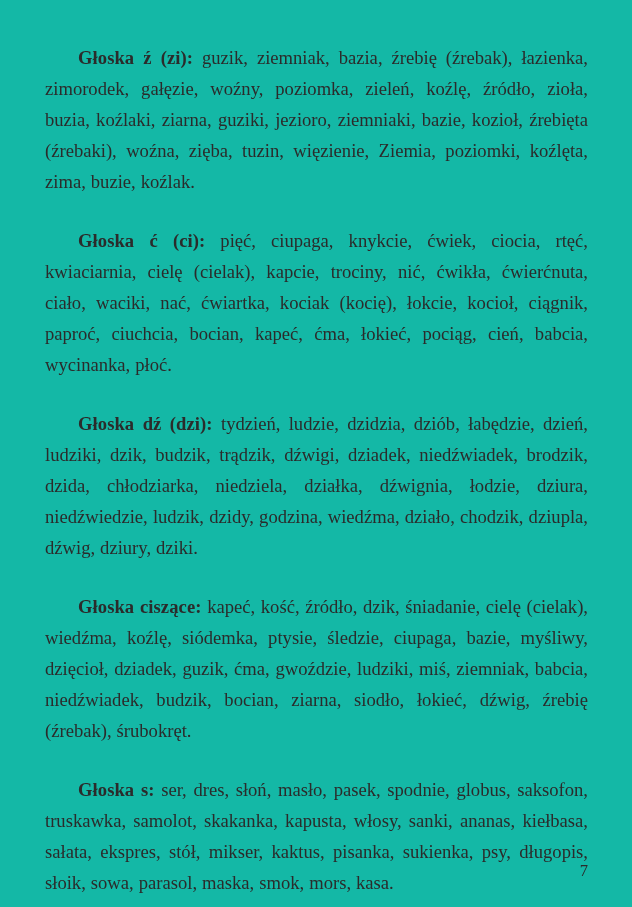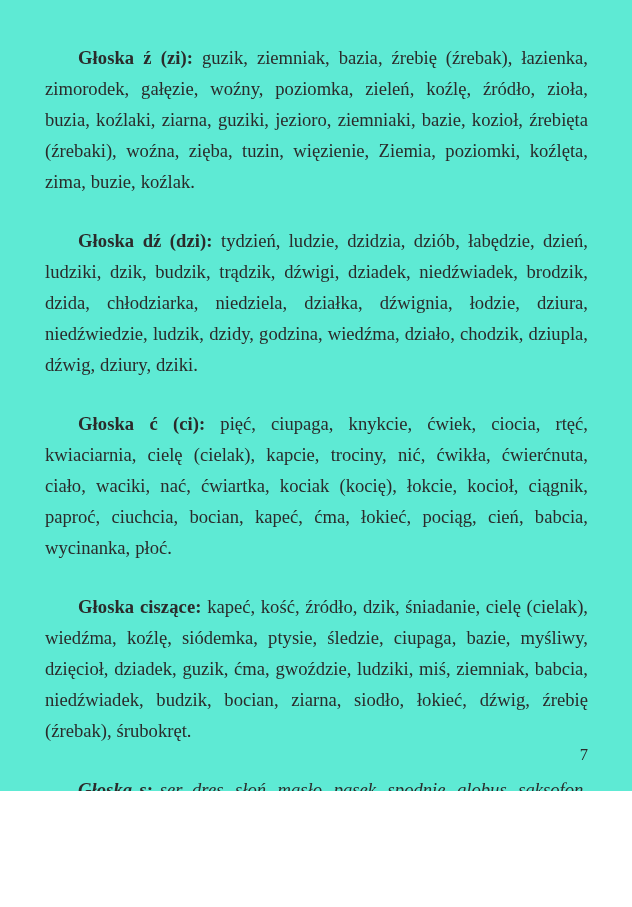--- a/index.html
+++ b/index.html
@@ -5,22 +5,22 @@
 <style>
   html, body {
     margin: 0;
     padding: 0;
     background: #ffffff;
   }
 
   .page {
     position: relative;
     width: 632px;
-    height: 791px;
-    background: #5eead4;
+    height: 907px;
+    background: #14b8a6;
     box-sizing: border-box;
     overflow: hidden;
     font-family: "Liberation Serif", "DejaVu Serif", serif;
     color: #2b2b2b;
   }
 
   .text-column {
     position: absolute;
     left: 45px;
     top: 42px;
@@ -34,21 +34,20 @@
     text-align: justify;
     text-justify: inter-word;
     text-indent: 33px;
     hyphens: manual;
     -webkit-hyphens: manual;
     word-spacing: 0.02em;
   }
 
   .para:last-of-type {
     margin-bottom: 8px;
-    font-style: italic;
   }
 
   .para .lead {
     font-weight: bold;
     letter-spacing: 0.004em;
   }
 
   .para .body-text {
     font-weight: normal;
   }
@@ -68,25 +67,25 @@
 
 <div class="page">
 
   <div class="text-column">
 
     <p class="para">
       <span class="lead">Głoska ź (zi):</span><span class="body-text"> guzik, ziemniak, bazia, źrebię (źrebak), łazienka, zimorodek, gałęzie, woźny, poziomka, zieleń, koźlę, źródło, zioła, buzia, koźlaki, ziarna, guziki, jezioro, ziemniaki, bazie, kozioł, źrebięta (źrebaki), woźna, zięba, tuzin, więzienie, Ziemia, poziomki, koźlęta, zima, buzie, koźlak.</span>
     </p>
 
     <p class="para">
-      <span class="lead">Głoska dź (dzi):</span><span class="body-text"> tydzień, ludzie, dzidzia, dziób, łabędzie, dzień, ludziki, dzik, budzik, trądzik, dźwigi, dziadek, niedźwiadek, brodzik, dzida, chłodziarka, niedziela, działka, dźwignia, łodzie, dziura, niedźwiedzie, ludzik, dzidy, godzina, wiedźma, działo, chodzik, dziupla, dźwig, dziury, dziki.</span>
+      <span class="lead">Głoska ć (ci):</span><span class="body-text"> pięć, ciupaga, knykcie, ćwiek, ciocia, rtęć, kwiaciarnia, cielę (cielak), kapcie, trociny, nić, ćwikła, ćwierćnuta, ciało, waciki, nać, ćwiartka, kociak (kocię), łokcie, kocioł, ciągnik, paproć, ciuchcia, bocian, kapeć, ćma, łokieć, pociąg, cień, babcia, wycinanka, płoć.</span>
     </p>
 
     <p class="para">
-      <span class="lead">Głoska ć (ci):</span><span class="body-text"> pięć, ciupaga, knykcie, ćwiek, ciocia, rtęć, kwiaciarnia, cielę (cielak), kapcie, trociny, nić, ćwikła, ćwierćnuta, ciało, waciki, nać, ćwiartka, kociak (kocię), łokcie, kocioł, ciągnik, paproć, ciuchcia, bocian, kapeć, ćma, łokieć, pociąg, cień, babcia, wycinanka, płoć.</span>
+      <span class="lead">Głoska dź (dzi):</span><span class="body-text"> tydzień, ludzie, dzidzia, dziób, łabędzie, dzień, ludziki, dzik, budzik, trądzik, dźwigi, dziadek, niedźwiadek, brodzik, dzida, chłodziarka, niedziela, działka, dźwignia, łodzie, dziura, niedźwiedzie, ludzik, dzidy, godzina, wiedźma, działo, chodzik, dziupla, dźwig, dziury, dziki.</span>
     </p>
 
     <p class="para">
       <span class="lead">Głoska ciszące:</span><span class="body-text"> kapeć, kość, źródło, dzik, śniadanie, cielę (cielak), wiedźma, koźlę, siódemka, ptysie, śledzie, ciupaga, bazie, myśliwy, dzięcioł, dziadek, guzik, ćma, gwoździe, ludziki, miś, ziemniak, babcia, niedźwiadek, budzik, bocian, ziarna, siodło, łokieć, dźwig, źrebię (źrebak), śrubokręt.</span>
     </p>
 
     <p class="para">
       <span class="lead">Głoska s:</span><span class="body-text"> ser, dres, słoń, masło, pasek, spodnie, globus, saksofon, truskawka, samolot, skakanka, kapusta, włosy, sanki, ananas, kiełbasa, sałata, ekspres, stół, mikser, kaktus, pisanka, sukienka, psy, długopis, słoik, sowa, parasol, maska, smok, mors, kasa.</span>
     </p>
 

